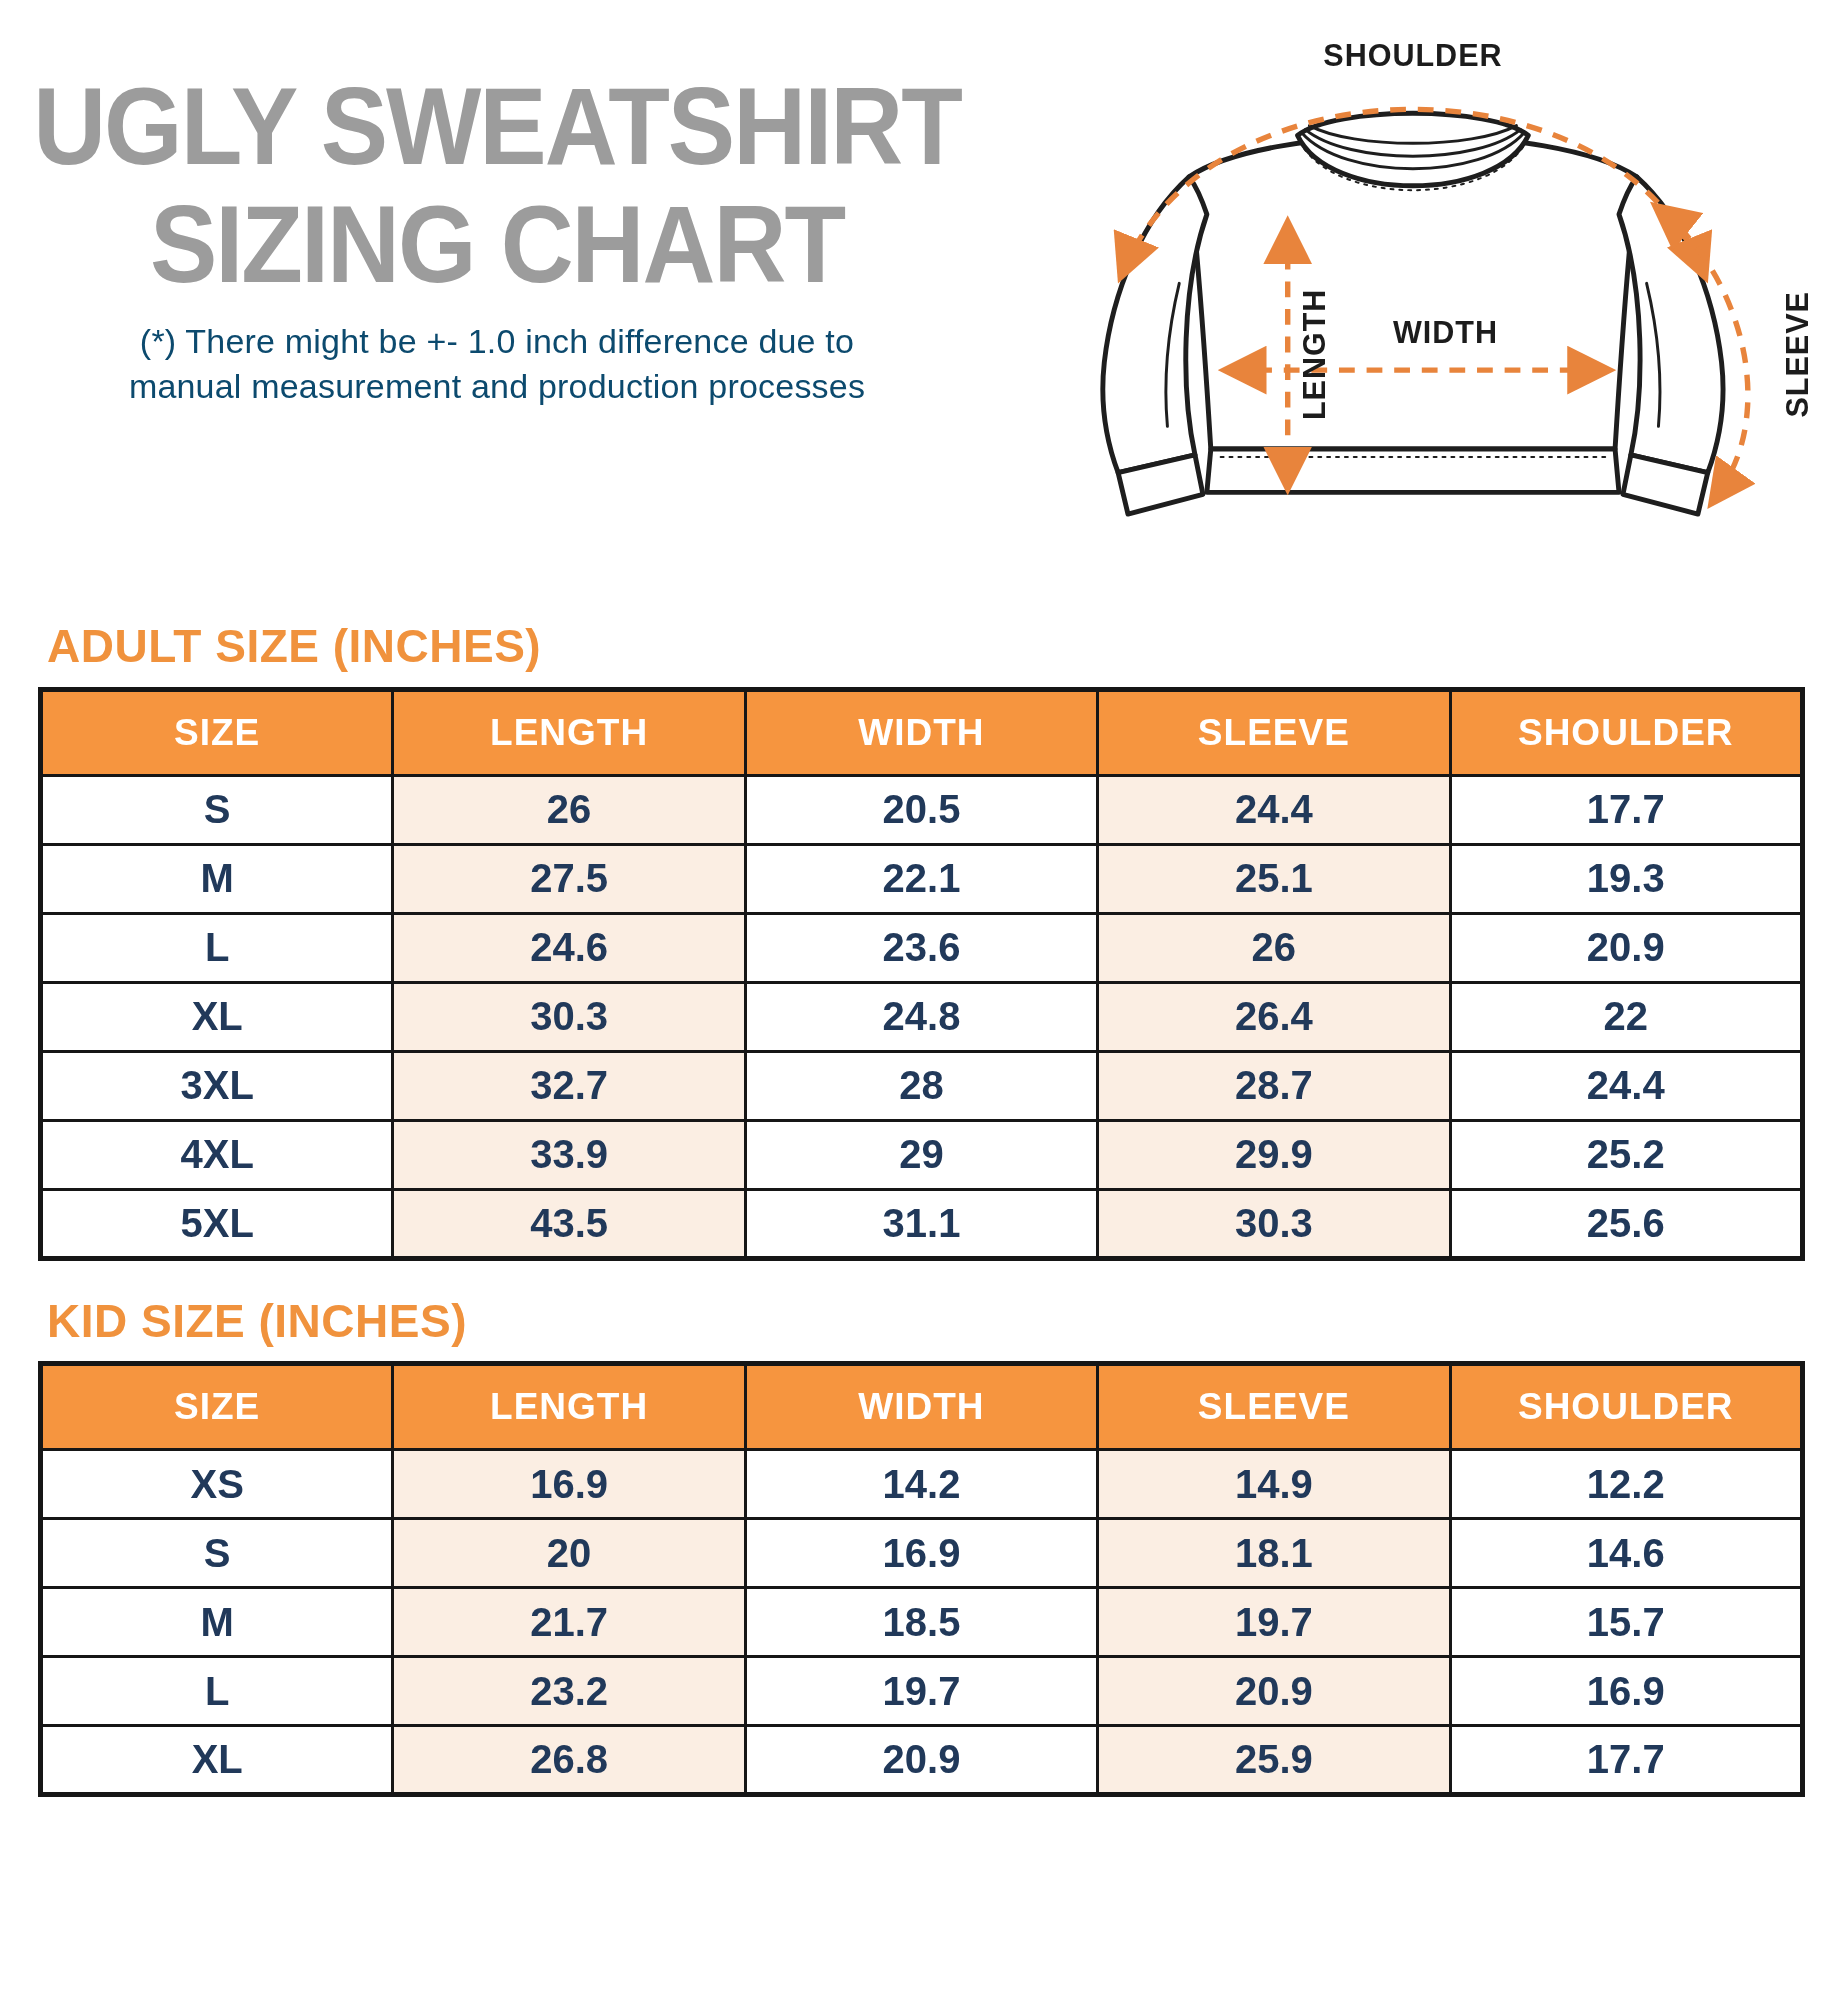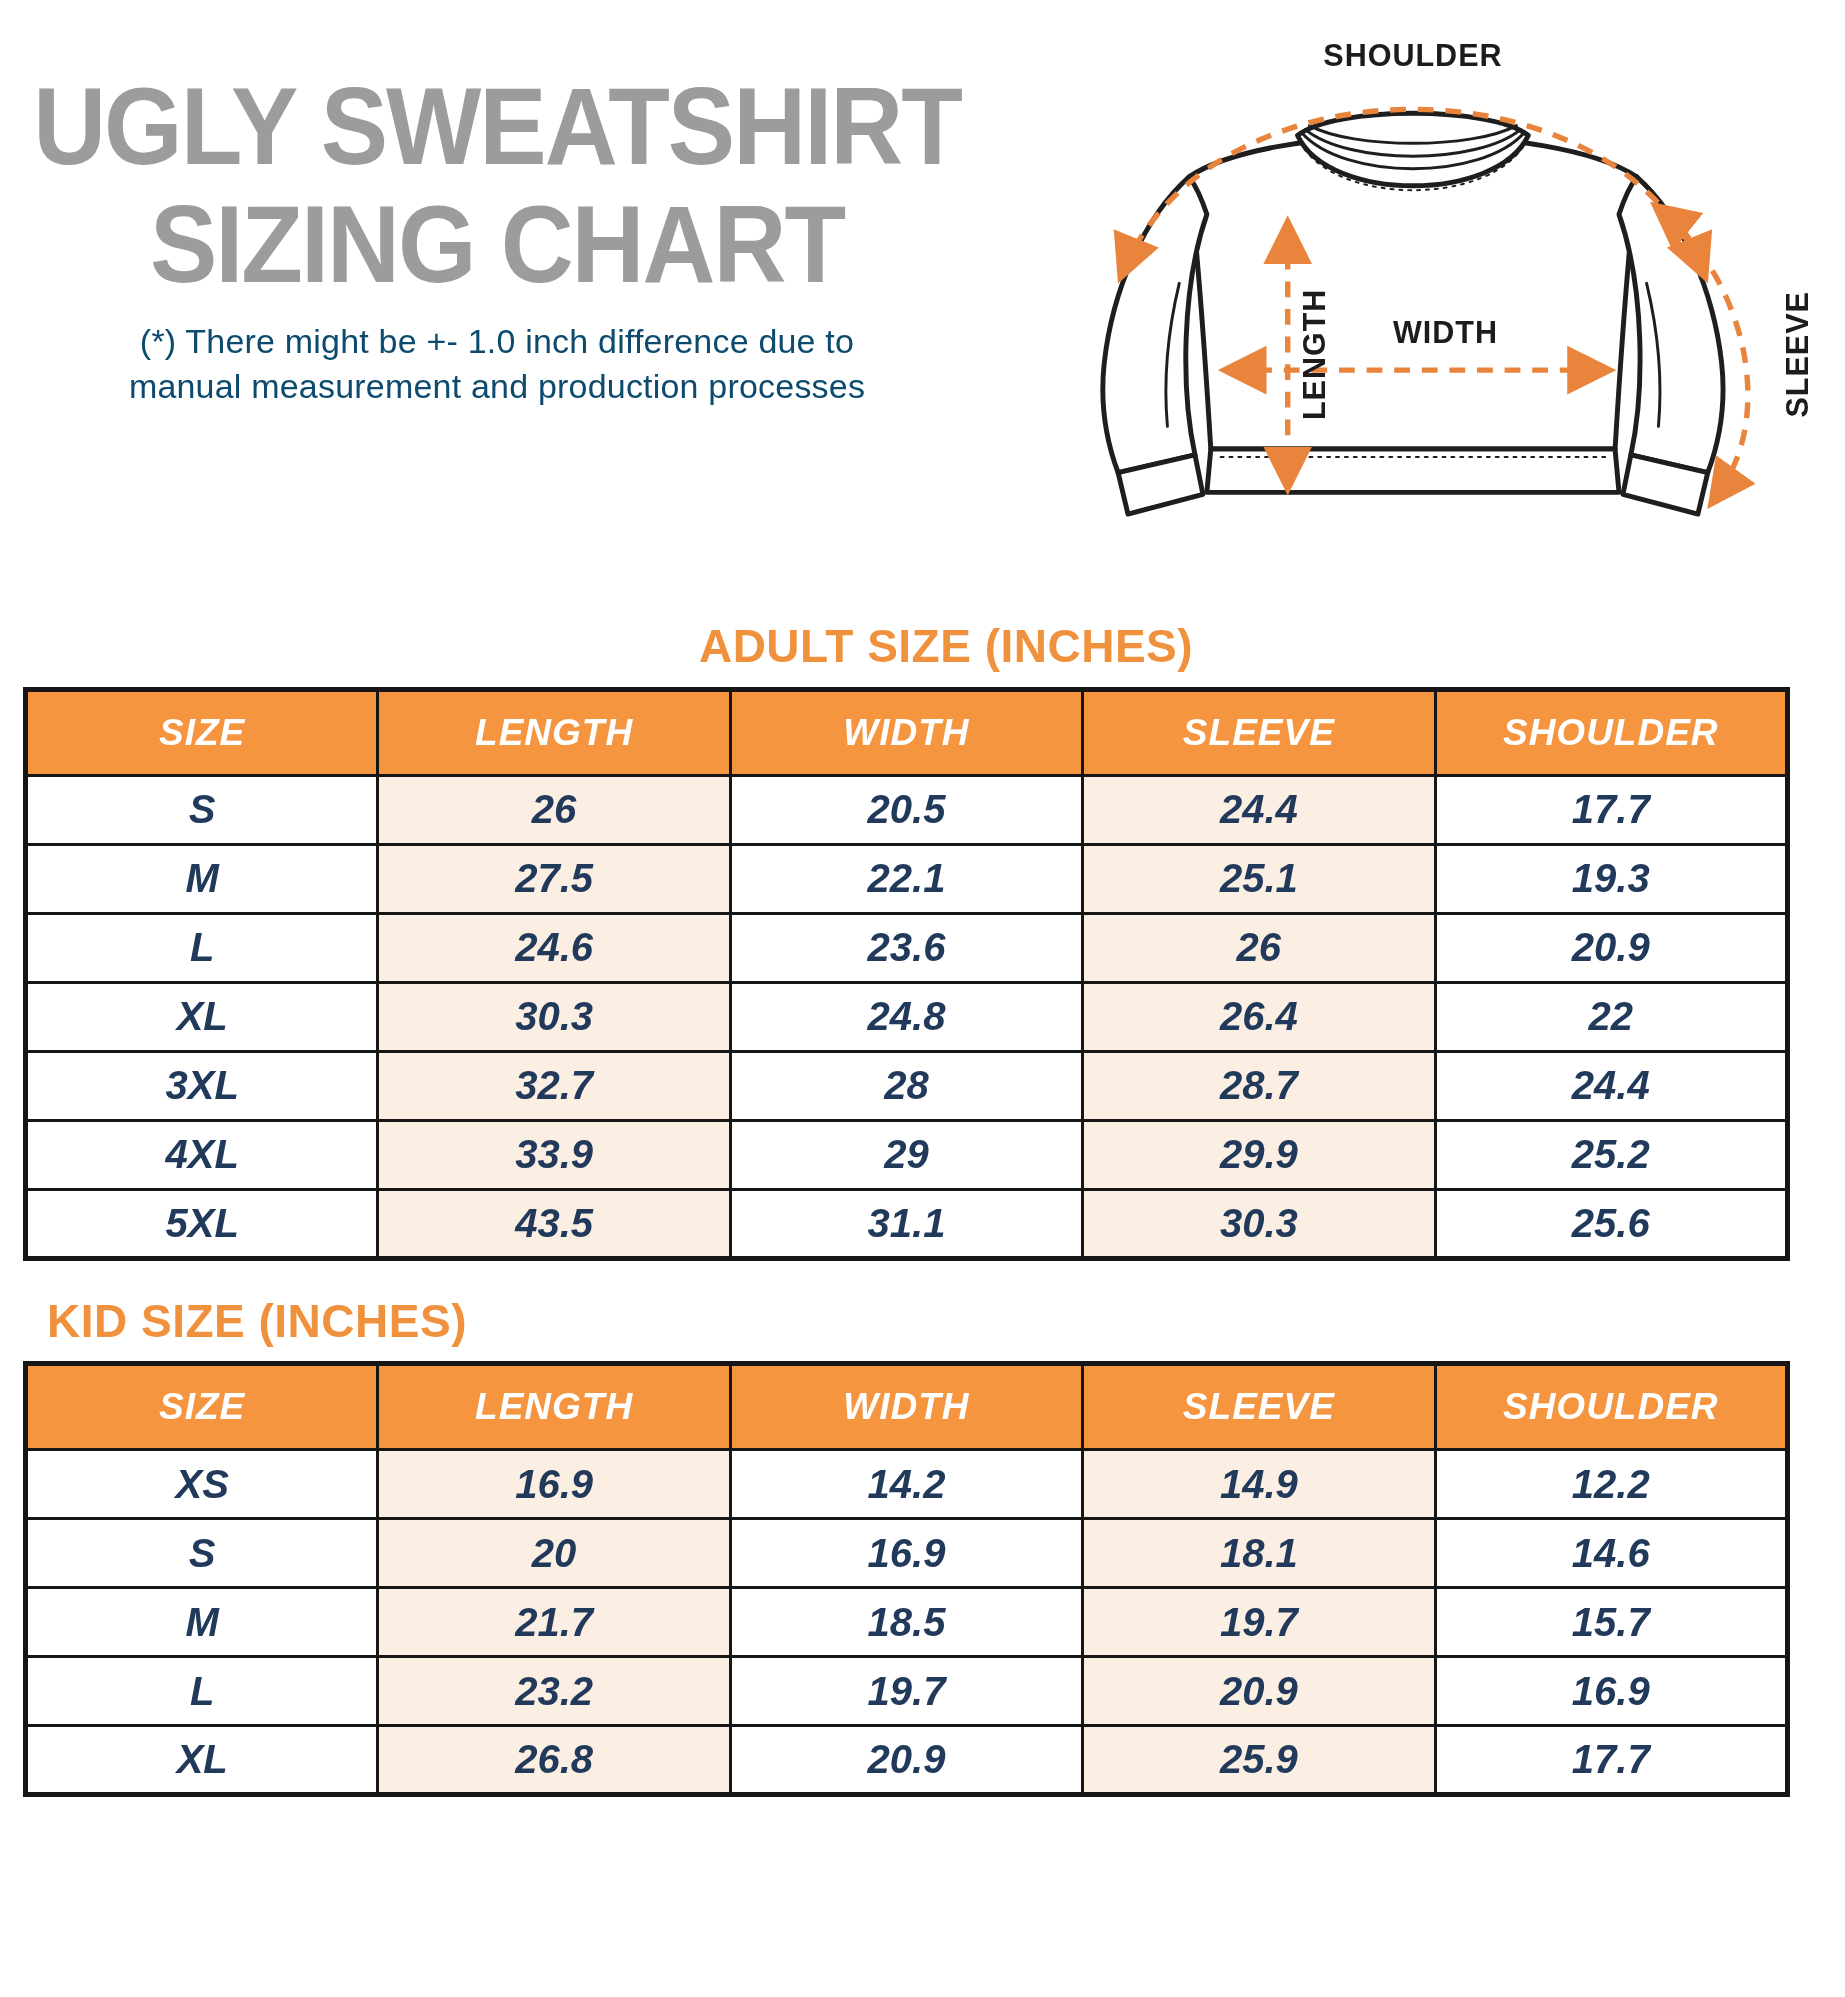--- a/index.html
+++ b/index.html
@@ -24,29 +24,28 @@
     margin-top:33px; font-size:34px; line-height:1.32;
     color:#0c4a6e; letter-spacing:0.2px;
   }
   .diagram-wrap { width:870px; height:493px; margin-left:7.8px; }
 
   
   .section-heading {
     margin:0 0 13.7px 47px;
     font-size:46px; font-weight:bold; color:#F0923D; letter-spacing:0.5px;
   }
-  .adult-heading { margin-top:92px;text-align:center; }
+  .adult-heading { margin-top:92px; }
   .kid-heading { margin-top:33px; }
 
   
   table.size-table {
-    width:1767px; margin-left:23px;
+    width:1767px; margin-left:38px;
     border-collapse:collapse; table-layout:fixed;
     border:5.9px solid #161616;
-    font-style:italic;
   }
   table.size-table th, table.size-table td {
     border:3.9px solid #161616; text-align:center; vertical-align:middle;
   }
   table.size-table th {
     background:#F6953F; color:#ffffff;
     font-size:37px; font-weight:bold; letter-spacing:1px;
     height:86px;
   }
   table.size-table td {

